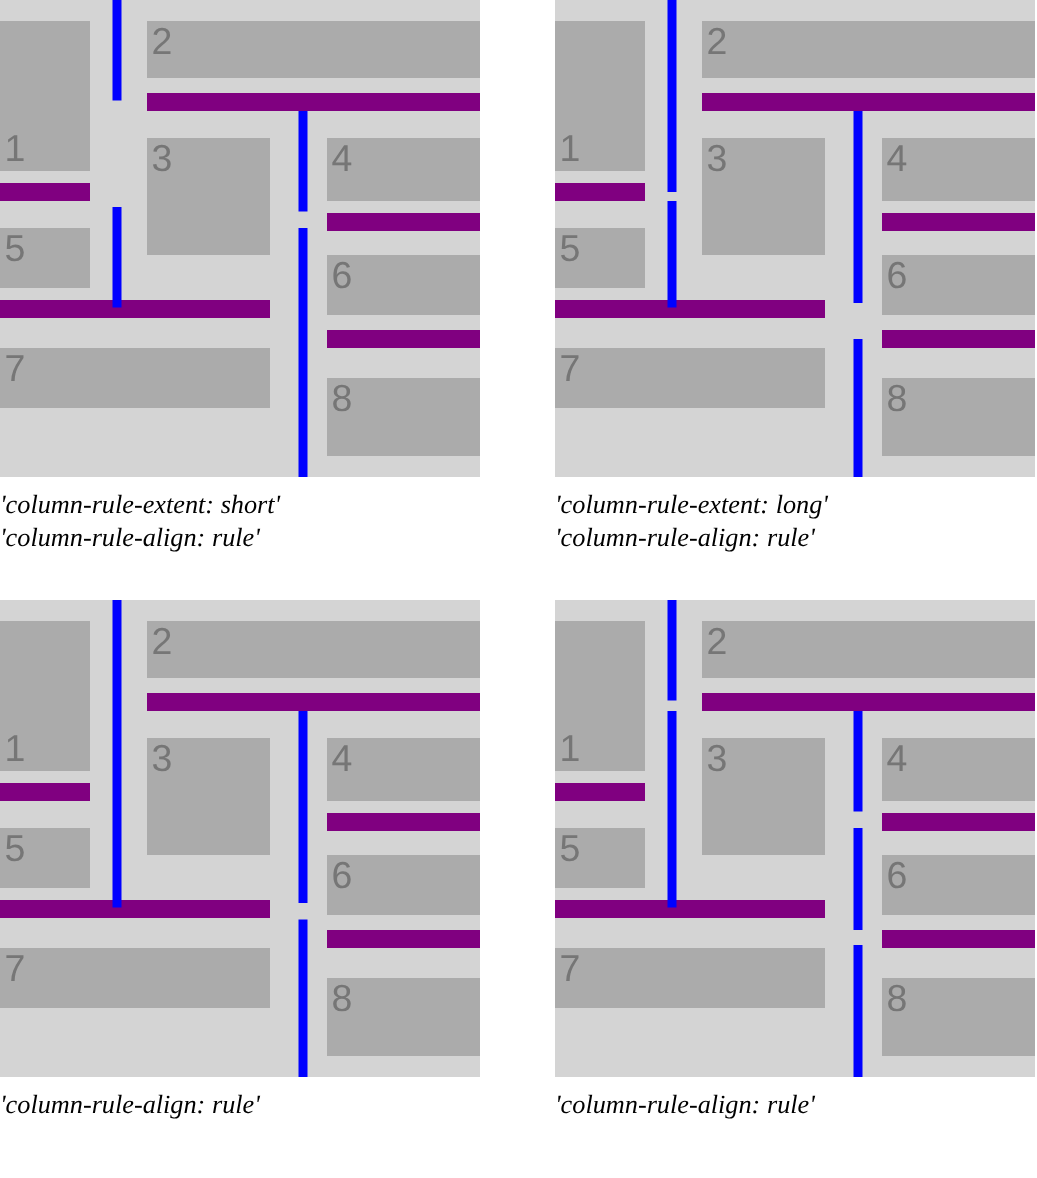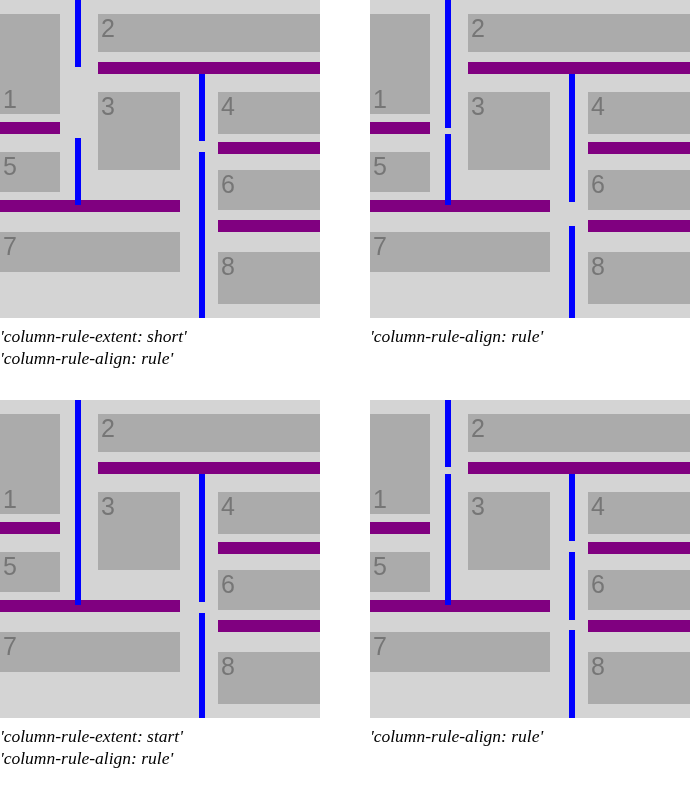--- a/index.html
+++ b/index.html
@@ -91,20 +91,21 @@
         <div class="spanner" style="left: 218px; top: 142px; width: 102px; height: 12px; background: rgb(128, 0, 128);"></div>
         <div class="spanner" style="left: 0px; top: 200px; width: 180px; height: 12px; background: rgb(128, 0, 128);"></div>
         <div class="spanner" style="left: 218px; top: 220px; width: 102px; height: 12px; background: rgb(128, 0, 128);"></div>
         <div class="rule" style="left: 75px; top: 0px; height: 128px; width: 6px; background: rgb(0, 0, 255);"></div>
         <div class="rule" style="left: 75px; top: 134px; height: 71px; width: 6px; background: rgb(0, 0, 255);"></div>
         <div class="rule" style="left: 199px; top: 74px; height: 128px; width: 6px; background: rgb(0, 0, 255);"></div>
         <div class="rule" style="left: 199px; top: 226px; height: 92px; width: 6px; background: rgb(0, 0, 255);"></div>
       </div>
     </div>
     <div class="caption" style="left: 370px; top: 325px; color: rgb(0, 0, 0);">
+      <div>'column-rule-extent: long'</div>
       <div>'column-rule-align: rule'</div>
     </div>
     <div class="cell" style="left: 0px; top: 400px;">
       <div class="panel" style="background: rgb(212, 212, 212); width: 320px; height: 318px;">
         <div class="box bot" style="left: 0px; top: 14px; width: 60px; height: 100px; background: rgb(171, 171, 171); color: rgb(118, 118, 118);">1</div>
         <div class="box" style="left: 98px; top: 14px; width: 222px; height: 38px; background: rgb(171, 171, 171); color: rgb(118, 118, 118);">2</div>
         <div class="box" style="left: 98px; top: 92px; width: 82px; height: 78px; background: rgb(171, 171, 171); color: rgb(118, 118, 118);">3</div>
         <div class="box" style="left: 218px; top: 92px; width: 102px; height: 42px; background: rgb(171, 171, 171); color: rgb(118, 118, 118);">4</div>
         <div class="box" style="left: 0px; top: 152px; width: 60px; height: 40px; background: rgb(171, 171, 171); color: rgb(118, 118, 118);">5</div>
         <div class="box" style="left: 218px; top: 170px; width: 102px; height: 40px; background: rgb(171, 171, 171); color: rgb(118, 118, 118);">6</div>
@@ -114,21 +115,20 @@
         <div class="spanner" style="left: 98px; top: 62px; width: 222px; height: 12px; background: rgb(128, 0, 128);"></div>
         <div class="spanner" style="left: 218px; top: 142px; width: 102px; height: 12px; background: rgb(128, 0, 128);"></div>
         <div class="spanner" style="left: 0px; top: 200px; width: 180px; height: 12px; background: rgb(128, 0, 128);"></div>
         <div class="spanner" style="left: 218px; top: 220px; width: 102px; height: 12px; background: rgb(128, 0, 128);"></div>
         <div class="rule" style="left: 75px; top: 0px; height: 205px; width: 6px; background: rgb(0, 0, 255);"></div>
         <div class="rule" style="left: 199px; top: 74px; height: 128px; width: 6px; background: rgb(0, 0, 255);"></div>
         <div class="rule" style="left: 199px; top: 213px; height: 105px; width: 6px; background: rgb(0, 0, 255);"></div>
       </div>
     </div>
     <div class="caption" style="left: 0px; top: 725px; color: rgb(0, 0, 0);">
-      <div>'column-rule-extent: start'</div>
       <div>'column-rule-align: rule'</div>
     </div>
     <div class="cell" style="left: 370px; top: 400px;">
       <div class="panel" style="background: rgb(212, 212, 212); width: 320px; height: 318px;">
         <div class="box bot" style="left: 0px; top: 14px; width: 60px; height: 100px; background: rgb(171, 171, 171); color: rgb(118, 118, 118);">1</div>
         <div class="box" style="left: 98px; top: 14px; width: 222px; height: 38px; background: rgb(171, 171, 171); color: rgb(118, 118, 118);">2</div>
         <div class="box" style="left: 98px; top: 92px; width: 82px; height: 78px; background: rgb(171, 171, 171); color: rgb(118, 118, 118);">3</div>
         <div class="box" style="left: 218px; top: 92px; width: 102px; height: 42px; background: rgb(171, 171, 171); color: rgb(118, 118, 118);">4</div>
         <div class="box" style="left: 0px; top: 152px; width: 60px; height: 40px; background: rgb(171, 171, 171); color: rgb(118, 118, 118);">5</div>
         <div class="box" style="left: 218px; top: 170px; width: 102px; height: 40px; background: rgb(171, 171, 171); color: rgb(118, 118, 118);">6</div>

